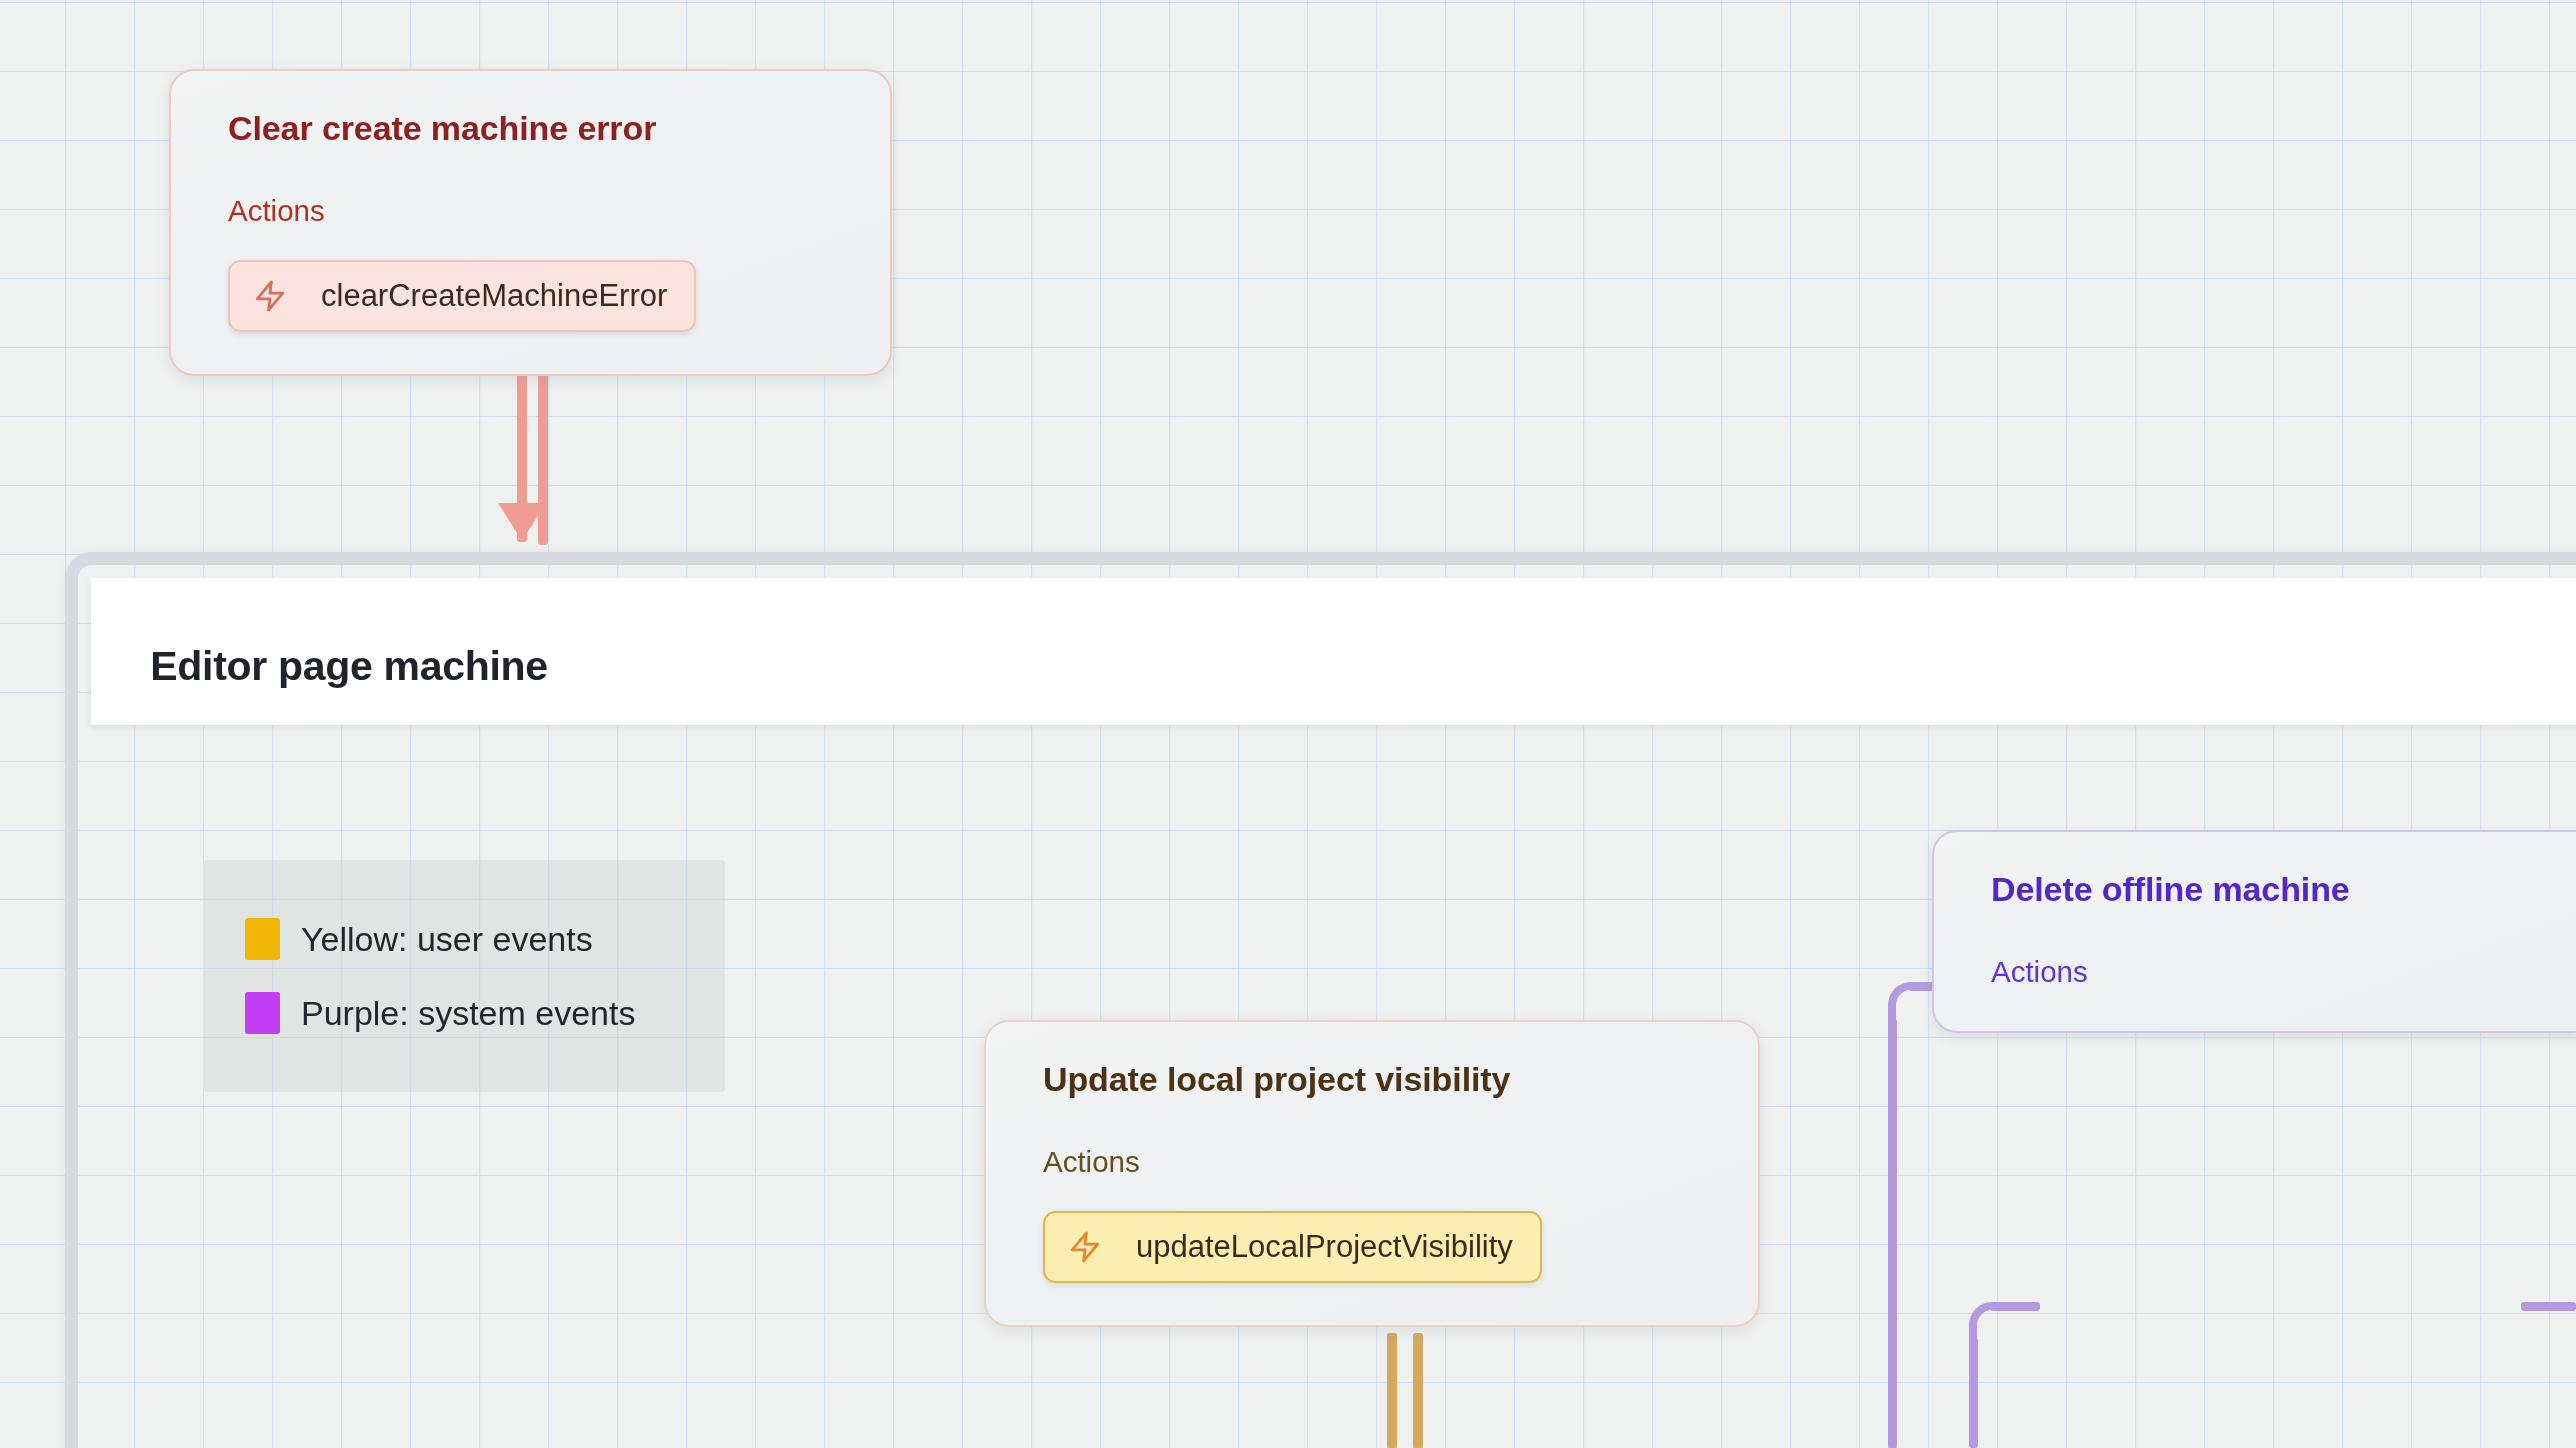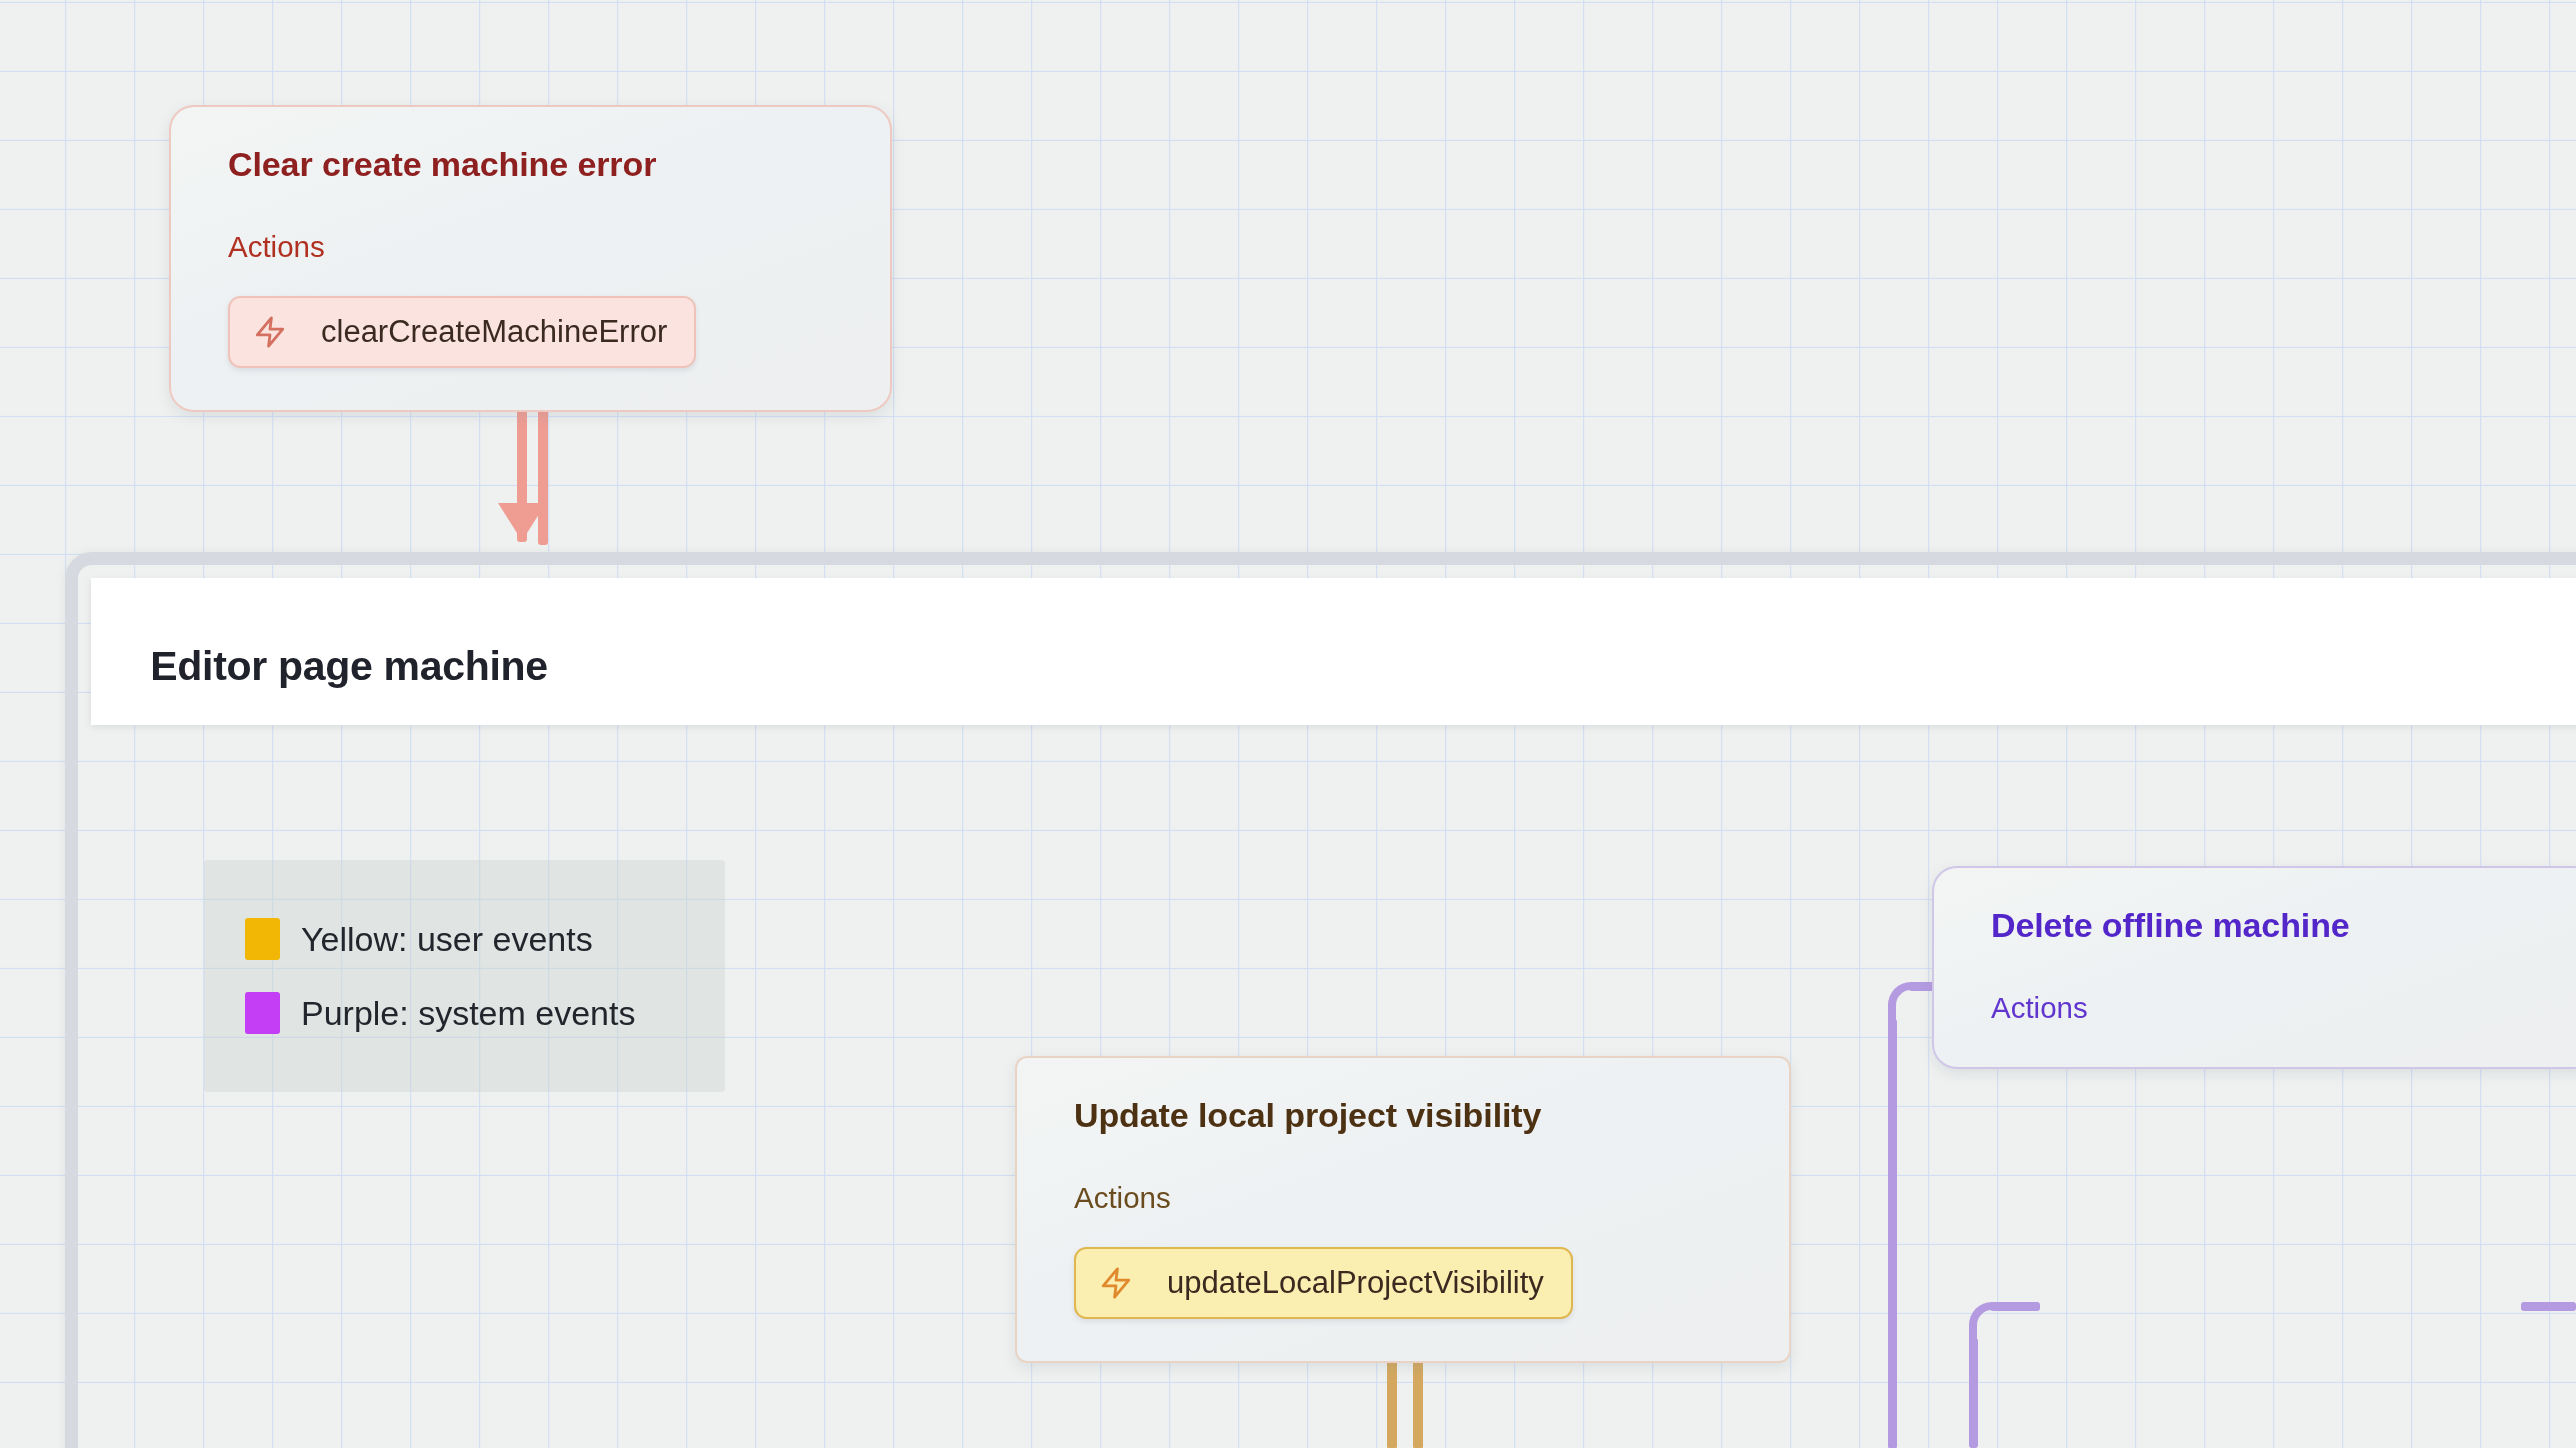--- a/index.html
+++ b/index.html
@@ -56,21 +56,20 @@
     margin-top: 29px;
   }
 
   
   .node {
     position: absolute;
     border-radius: 25px;
     padding: 38px 38px 42px 57px;
     background-image: linear-gradient(160deg, #f3f5f4 0%, #eef1f3 42%, #edeff0 100%);
     box-shadow: 0 4.8px 12.4px rgba(120,130,145,0.16);
-    margin-top: 36px;
   }
   .node .node-title {
     font-size: 34px;
     font-weight: bold;
     letter-spacing: -0.1px;
     white-space: nowrap;
   }
   .node .actions-label {
     font-size: 29.5px;
     font-weight: normal;
@@ -228,21 +227,21 @@
     <div class="legend-row">
       <span class="legend-swatch" style="background:#f2b705;"></span>
       <span class="legend-text">Yellow: user events</span>
     </div>
     <div class="legend-row">
       <span class="legend-swatch" style="background:#c43ef5;"></span>
       <span class="legend-text">Purple: system events</span>
     </div>
   </div>
 
-  <div class="node yellow" id="node-update-local-project-visibility" style="left:1015px; top:1020px; width:776px;border-radius:12px;">
+  <div class="node yellow" id="node-update-local-project-visibility" style="left:984px; top:1020px; width:776px;">
     <div class="node-title">Update local project visibility</div>
     <div class="actions-label">Actions</div>
     <div class="action-chip yellow">
       <span>
         <svg width="34" height="38" viewBox="0 0 24 24" fill="none" stroke="#e08a2e" stroke-width="2" stroke-linecap="round" stroke-linejoin="round">
           <polygon points="13 2 3 14 12 14 11 22 21 10 12 10 13 2"></polygon>
         </svg>
       </span>
       <span class="chip-label">updateLocalProjectVisibility</span>
     </div>

